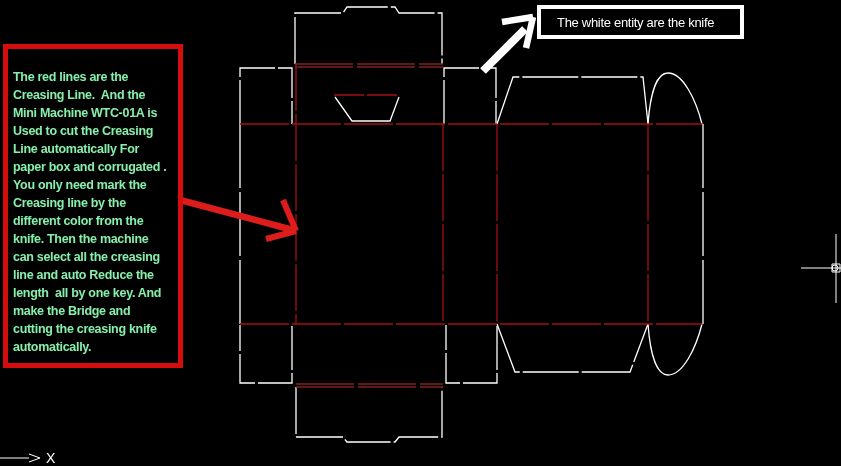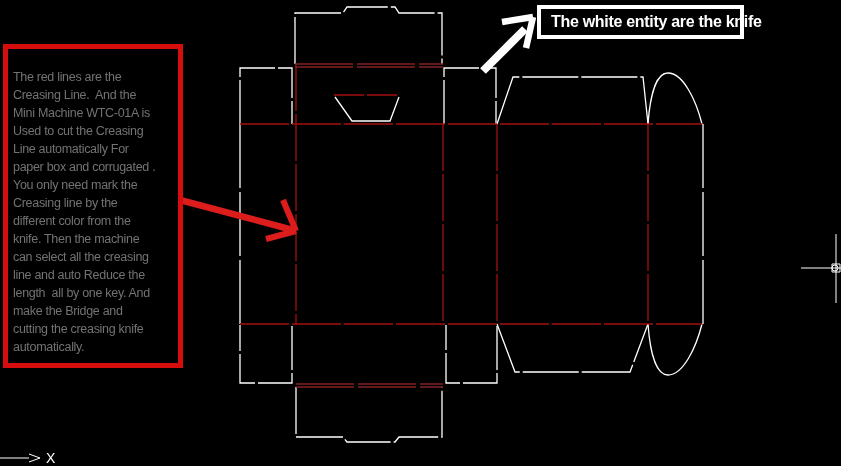--- a/index.html
+++ b/index.html
@@ -21,46 +21,46 @@
   }
   .note-box {
     position: absolute;
     left: 3px; top: 44px;
     width: 180px; height: 324px;
     box-sizing: border-box;
     border: 5px solid #d60d0d;
     background: #000;
   }
   .note-text {
-    color: #737373;
+    color: #86efac;
     font-size: 12.5px;
-    font-weight: normal;
+    font-weight: bold;
     line-height: 18px;
     letter-spacing: -0.3px;
     white-space: pre;
     padding: 19px 1px 0 5px;
     overflow: hidden;
   }
   .knife-box {
     position: absolute;
     left: 537px; top: 5px;
     width: 207px; height: 34px;
     box-sizing: border-box;
     border: 4px solid #ffffff;
     background: #000;
     display: flex;
     align-items: center;
   }
   .knife-box span {
     color: #ffffff;
-    font-size: 16px;
-    font-weight: bold;
+    font-size: 13px;
+    font-weight: normal;
     letter-spacing: -0.3px;
     white-space: nowrap;
-    padding-left: 10px;
+    padding-left: 16px;
   }
   .ucs-x {
     fill: #ffffff;
     font-family: "Liberation Sans", sans-serif;
     font-size: 14px;
   }
 </style>
 </head>
 <body>
 

